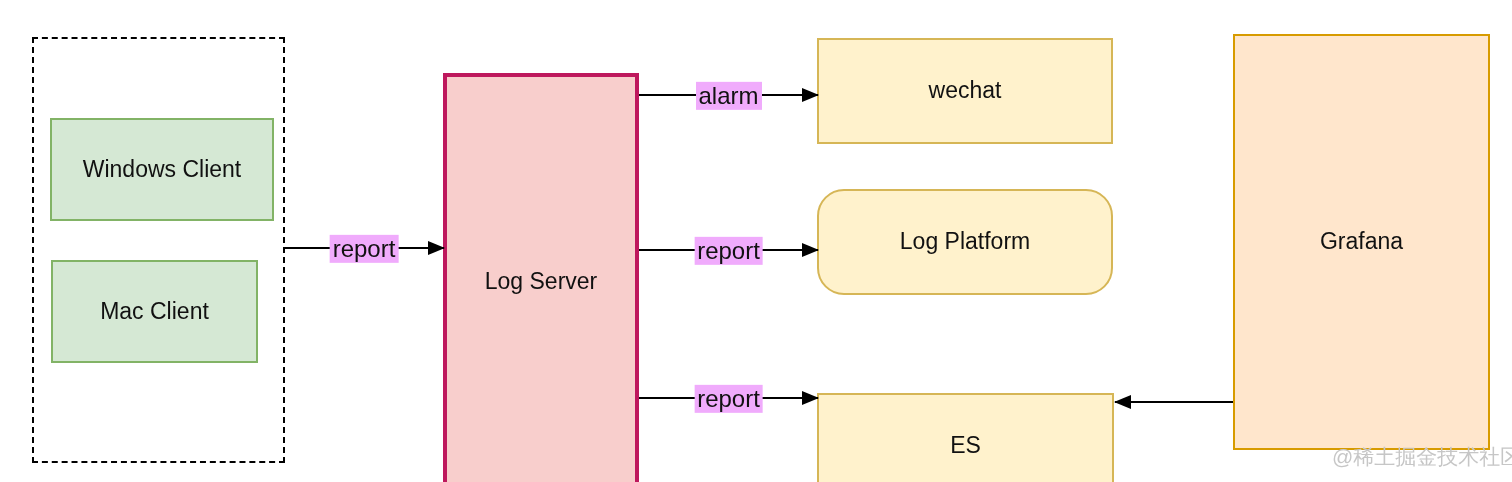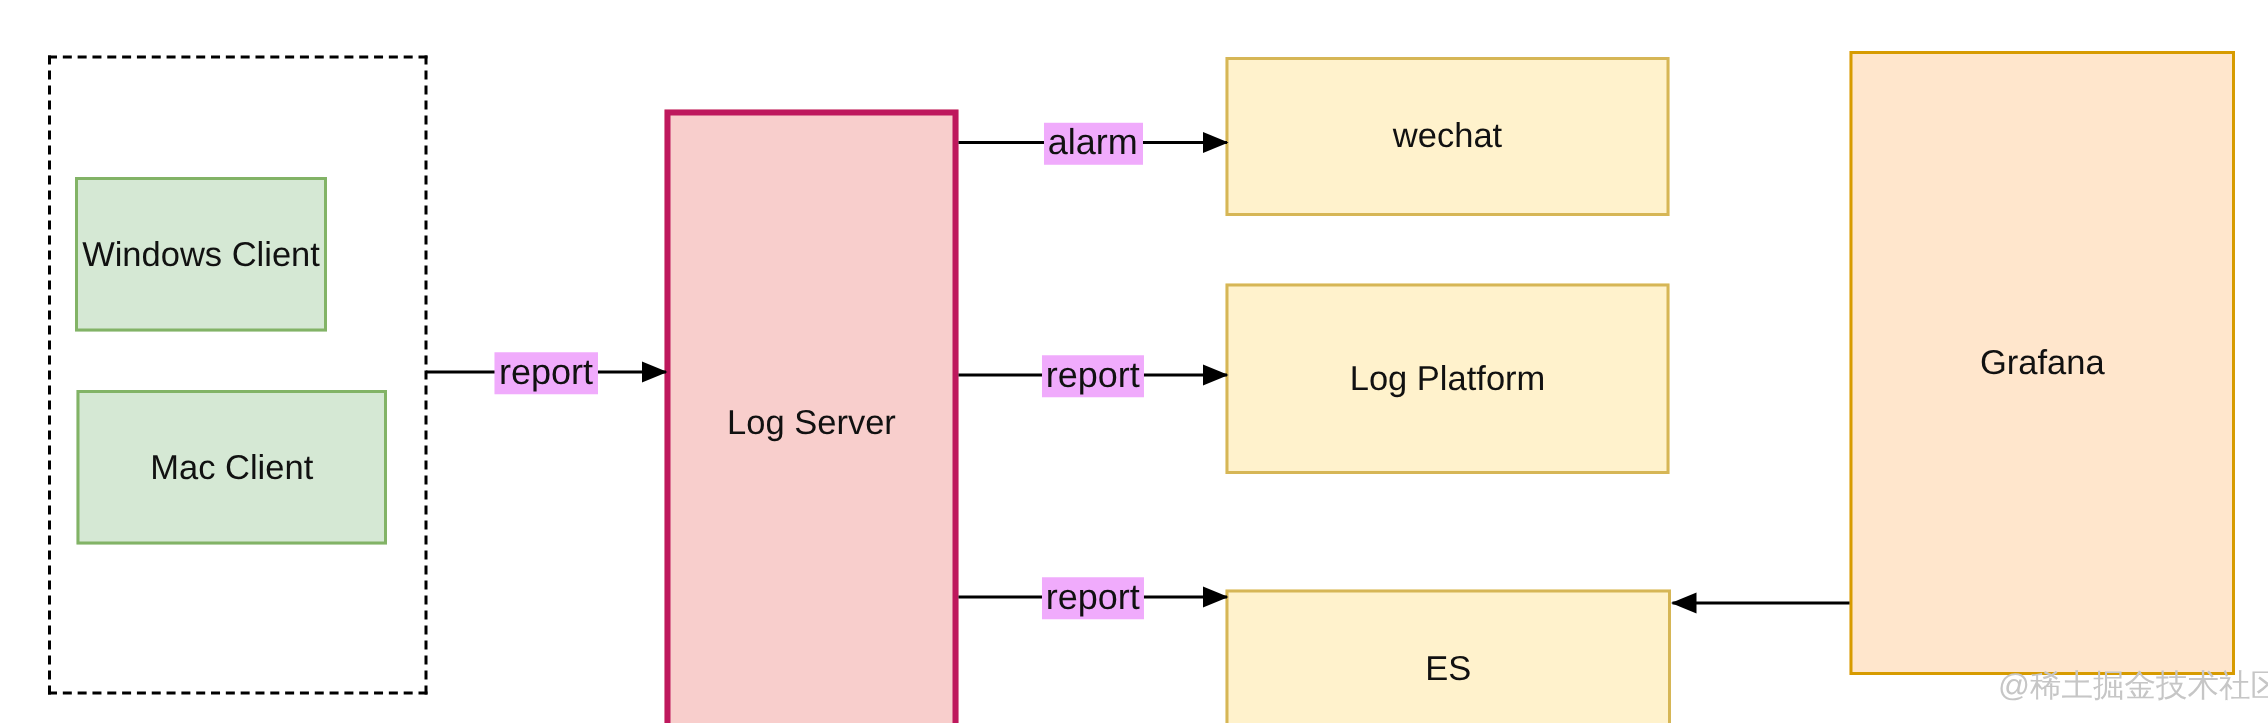--- a/index.html
+++ b/index.html
@@ -30,25 +30,25 @@
   .node-yellow { background: #fff2cc; border: 2px solid #d6b656; }
   .node-orange { background: #ffe6cc; border: 2px solid #d79b00; }
 
   .group-dashed {
     position: absolute;
     border: 2px dashed #000000;
     background: transparent;
   }
 
   #client-group     { left: 32px;   top: 37px;  width: 253px; height: 426px; }
-  #windows-client   { left: 50px;   top: 118px; width: 168px; height: 103px; }
+  #windows-client   { left: 50px;   top: 118px; width: 224px; height: 103px; }
   #mac-client       { left: 51px;   top: 260px; width: 207px; height: 103px; }
   #log-server       { left: 443px;  top: 37px;  width: 196px; height: 418px; }
   #wechat           { left: 817px;  top: 38px;  width: 296px; height: 106px; }
-  #log-platform     { left: 817px;  top: 189px; width: 296px; height: 127px; }
+  #log-platform     { left: 817px;  top: 189px; width: 296px; height: 106px; border-radius: 27px; }
   #es               { left: 817px;  top: 365px; width: 297px; height: 106px; margin-top: 28px; }
   #grafana          { left: 1233px; top: 34px;  width: 257px; height: 416px; }
 
   
   .edge {
     position: absolute;
     height: 2px;
     background: #000000;
   }
   .head-right {

